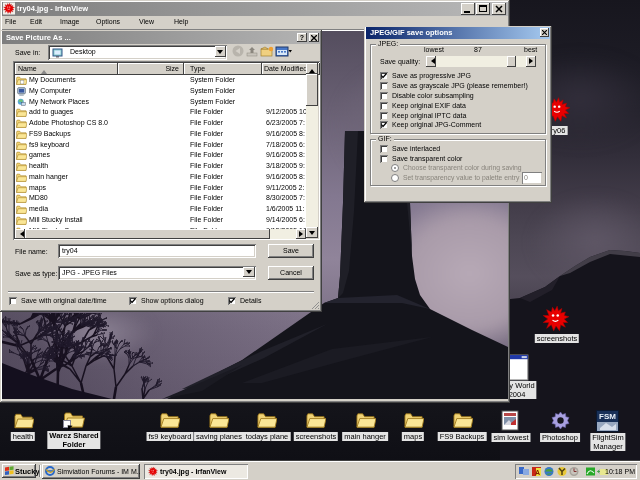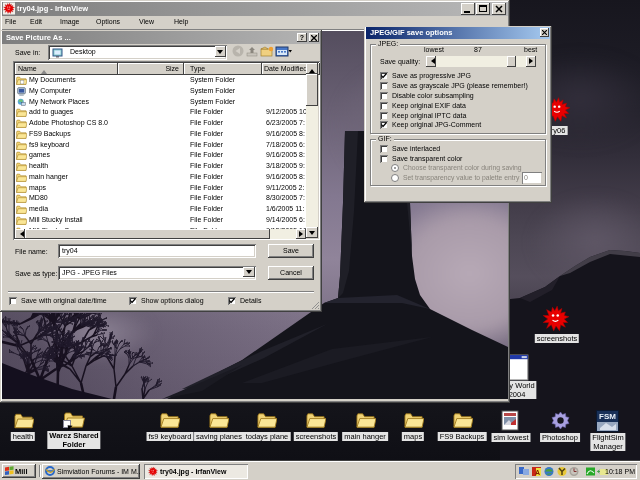--- a/index.html
+++ b/index.html
@@ -472,21 +472,21 @@
 </div>
 
 <div class="abs" style="left:0;top:461px;width:640px;height:19px;background:#d4d0c8;border-top:1px solid #fff;box-shadow:0 -1px 0 #404040;">
   <div class="abs btn" style="left:2px;top:2px;width:34px;height:14px;">
     <svg class="abs" style="left:3px;top:2px;" width="9" height="10" viewBox="0 0 10 11">
         <rect x="0" y="1.5" width="4.5" height="4" fill="#e03018" transform="skewY(-8)"></rect>
         <rect x="5" y="1.5" width="4.5" height="4" fill="#60a830" transform="skewY(-8)"></rect>
         <rect x="0" y="6" width="4.5" height="4" fill="#3060c0" transform="skewY(-8)"></rect>
         <rect x="5" y="6" width="4.5" height="4" fill="#f0c020" transform="skewY(-8)"></rect>
       </svg>
-    <span class="abs" style="left:13px;top:3px;font-weight:bold;font-size:7.5px;">Mill</span>
+    <span class="abs" style="left:13px;top:3px;font-weight:bold;font-size:7.5px;">Stucky</span>
   </div>
   <div class="abs" style="left:39px;top:3px;width:2px;height:12px;border-left:1px solid #808080;border-right:1px solid #fff;"></div>
   <div class="abs btn" style="left:42px;top:2px;width:98px;height:15px;overflow:hidden;">
     <svg class="abs" style="left:3px;top:2px;" width="10" height="10" viewBox="0 0 10 10">
         <circle cx="5" cy="5" r="4" fill="none" stroke="#2868c8" stroke-width="2"></circle>
         <path d="M2,5 L8,5" stroke="#2868c8" stroke-width="1.6"></path>
         <path d="M1,3.5 Q6,9.5 9.5,3" stroke="#c8a020" fill="none" stroke-width="1.2"></path>
       </svg>
     <span class="abs" style="left:15px;top:4px;font-size:7px;white-space:nowrap;">Simviation Forums - IM M...</span>
   </div>

